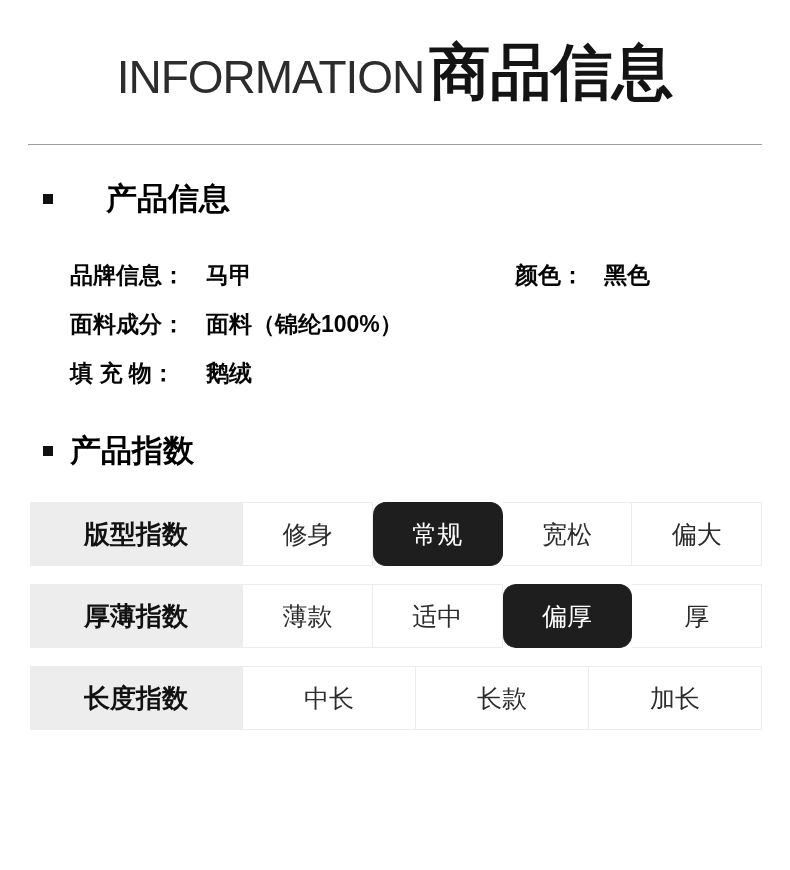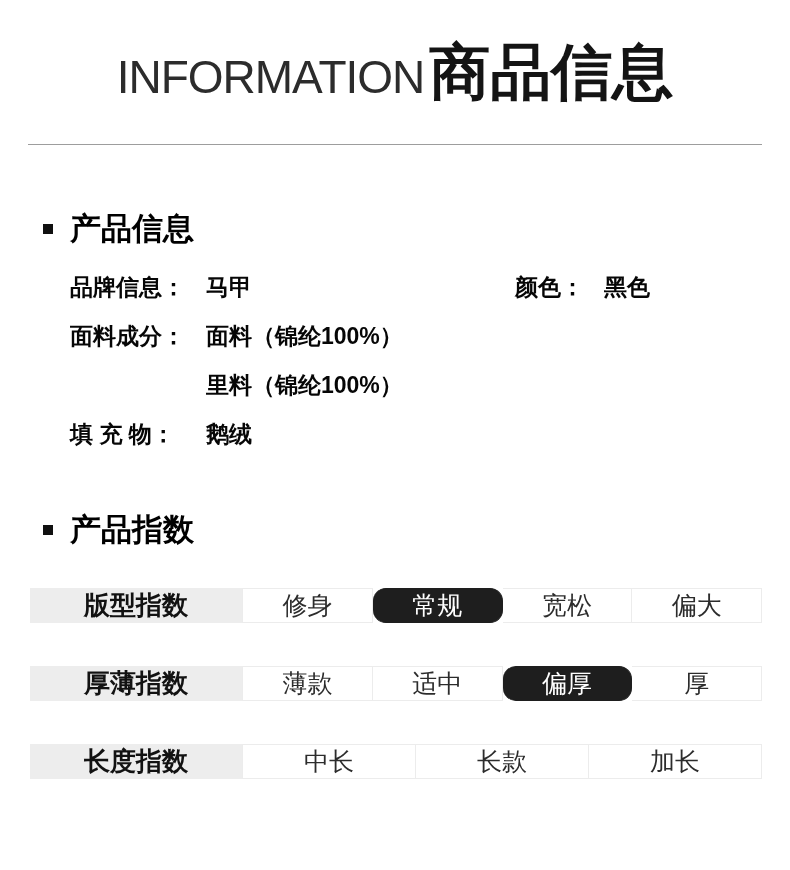--- a/index.html
+++ b/index.html
@@ -21,35 +21,35 @@
   .title-zh {
     font-size:61px; font-weight:900; color:#141414;
   }
   .divider {
     border:none; border-top:1px solid var(--divider,#9d9d9d);
     margin:30px 28px 0 28px; height:0;
   }
 
   
   .section-header { display:flex; align-items:center; margin-left:43px; }
-  .section-header.first  { margin-top:68px; }
+  .section-header.first  { margin-top:38px;gap:36px; }
   .section-header.second { margin-top:46px; }
   .bullet { width:10px; height:10px; background:#101010; margin-right:17px; flex:0 0 auto; }
   .section-title { font-size:31px; font-weight:700; color:#000; line-height:1.05; }
 
   
   .info-block { margin:26px 0 0 70px; font-size:23px; font-weight:600; color:#060606; }
-  .info-line { position:relative; height:49px; display:flex; align-items:flex-start; }
+  .info-line { position:relative; height:49px; display:flex; align-items:flex-end; }
   .field-label { display:inline-block; width:136px; flex:0 0 auto; }
   .indent { padding-left:136px; }
   .right-col { position:absolute; left:445px; display:flex; align-items:center;gap:20px; }
 
   
   .index-table { margin:35px 0 0 30px; width:732px; }
-  .index-row { display:flex; height:48px; margin-bottom:30px;align-items:center; }
+  .index-row { display:flex; height:64px; margin-bottom:18px; }
   .label-cell {
     width:212px; flex:0 0 auto; background:var(--label_bg,#ededed);
     display:flex; align-items:center; justify-content:center;
     font-size:26px; font-weight:700; color:#121212;
   }
   .opt-cell {
     flex:1 1 0; display:flex; align-items:center; justify-content:center;
     font-size:25px; font-weight:500; color:#2c2c2c;
     border-top:1px solid var(--cell_border,#ececec);
     border-bottom:1px solid var(--cell_border,#ececec);
@@ -83,23 +83,20 @@
     <span class="field-value">马甲</span>
     <span class="right-col">
       <span>颜色：</span>
       <span>黑色</span>
     </span>
   </div>
   <div class="info-line">
     <span class="field-label">面料成分：</span>
     <span class="field-value">面料（锦纶100%）</span>
   </div>
-  <div class="info-line indent">
-    <span class="field-value">里料（锦纶100%）</span>
-  </div>
   <div class="info-line">
     <span class="field-label">填 充 物：</span>
     <span class="field-value">鹅绒</span>
   </div>
 </div>
 
 <div class="section-header second">
   <span class="bullet"></span>
   <span class="section-title">产品指数</span>
 </div>

